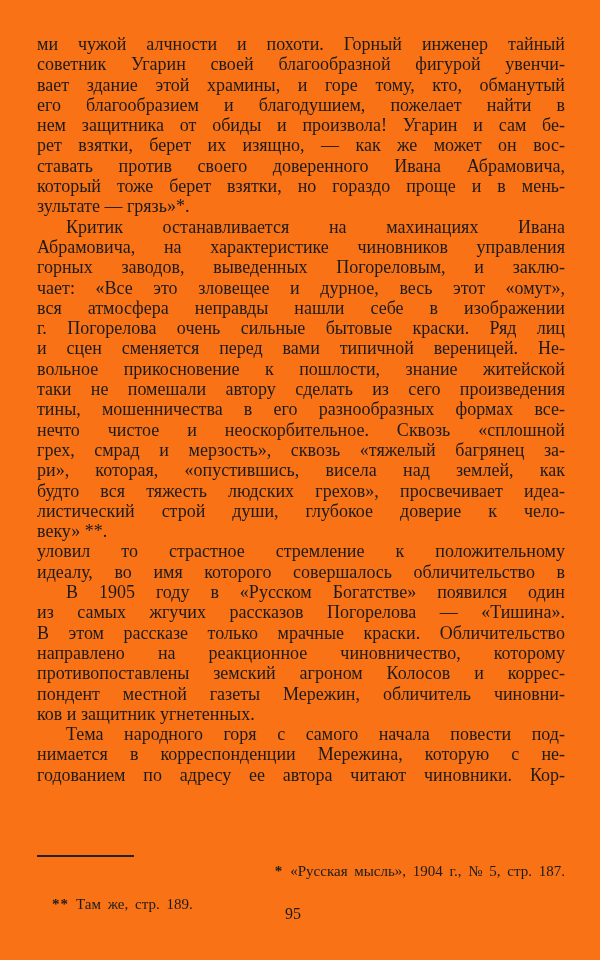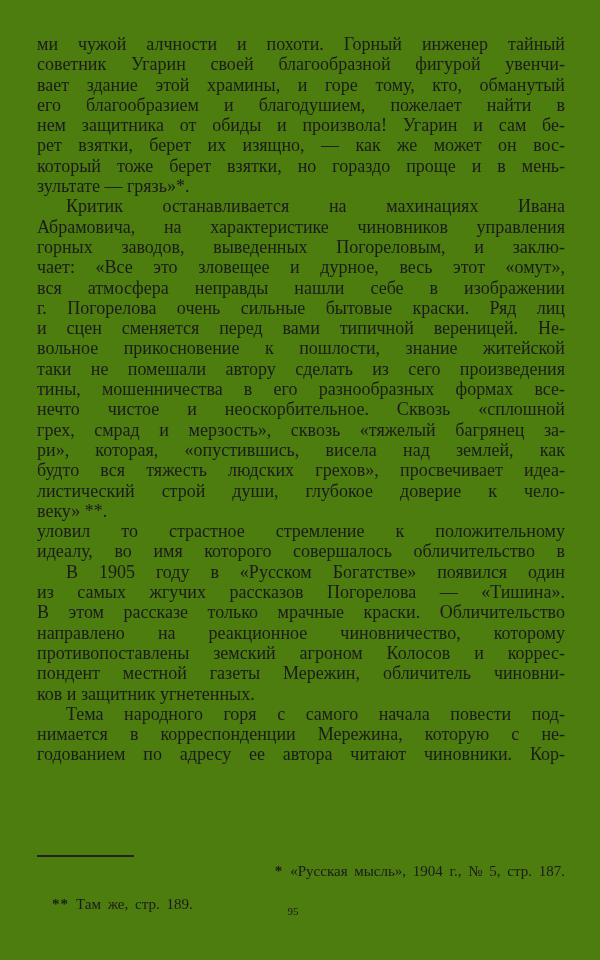--- a/index.html
+++ b/index.html
@@ -4,21 +4,21 @@
 <style>
   html, body {
     margin: 0;
     padding: 0;
     background: #ffffff;
   }
   .page {
     position: relative;
     width: 600px;
     height: 960px;
-    background: #4d7c0f;
+    background: #f97316;
     overflow: hidden;
     font-family: "Liberation Serif", "DejaVu Serif", serif;
     color: #1b1b1b;
   }
   .text-block {
     position: absolute;
     left: 37px;
     top: 34px;
     width: 528px;
   }
@@ -62,34 +62,35 @@
     margin-right: 7px;
   }
   .footnote.fn0 { padding-left: 23px; text-align: right; }
   .footnote.fn1 { padding-left: 15px; margin-top: 13px; }
   .page-number {
     position: absolute;
     left: 0;
     top: 905px;
     width: 586px;
     text-align: center;
-    font-size: 11px;
+    font-size: 16px;
   }
 </style>
 </head>
 <body>
 
 <div class="page">
   <div class="text-block" id="body-text">
       <div class="line">ми чужой алчности и похоти. Горный инженер тайный</div>
       <div class="line">советник Угарин своей благообразной фигурой увенчи-</div>
       <div class="line">вает здание этой храмины, и горе тому, кто, обманутый</div>
       <div class="line">его благообразием и благодушием, пожелает найти в</div>
       <div class="line">нем защитника от обиды и произвола! Угарин и сам бе-</div>
       <div class="line">рет взятки, берет их изящно, — как же может он вос-</div>
+      <div class="line">ставать против своего доверенного Ивана Абрамовича,</div>
       <div class="line">который тоже берет взятки, но гораздо проще и в мень-</div>
       <div class="line pl">зультате — грязь»*.</div>
       <div class="line indent">Критик останавливается на махинациях Ивана</div>
       <div class="line">Абрамовича, на характеристике чиновников управления</div>
       <div class="line">горных заводов, выведенных Погореловым, и заклю-</div>
       <div class="line">чает: «Все это зловещее и дурное, весь этот «омут»,</div>
       <div class="line">вся атмосфера неправды нашли себе в изображении</div>
       <div class="line">г. Погорелова очень сильные бытовые краски. Ряд лиц</div>
       <div class="line">и сцен сменяется перед вами типичной вереницей. Не-</div>
       <div class="line">вольное прикосновение к пошлости, знание житейской</div>

